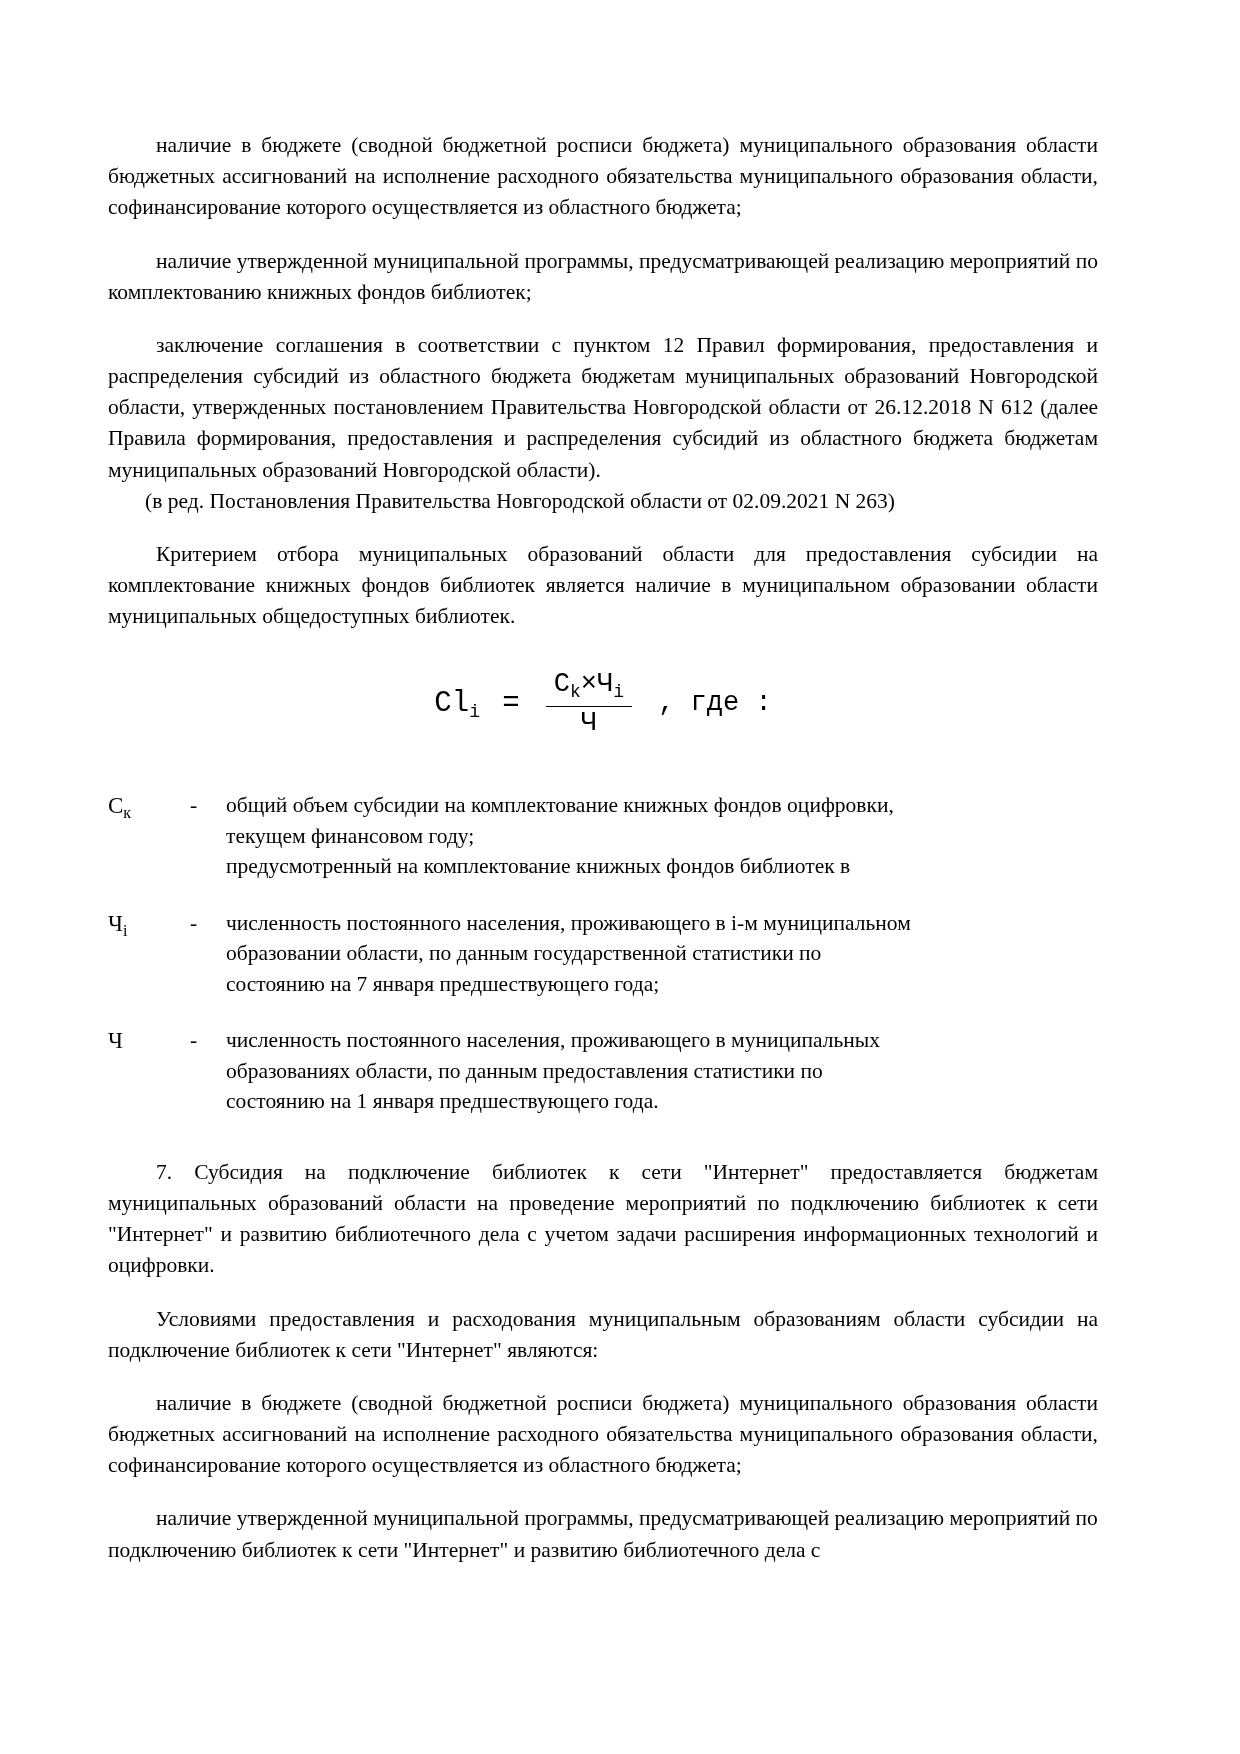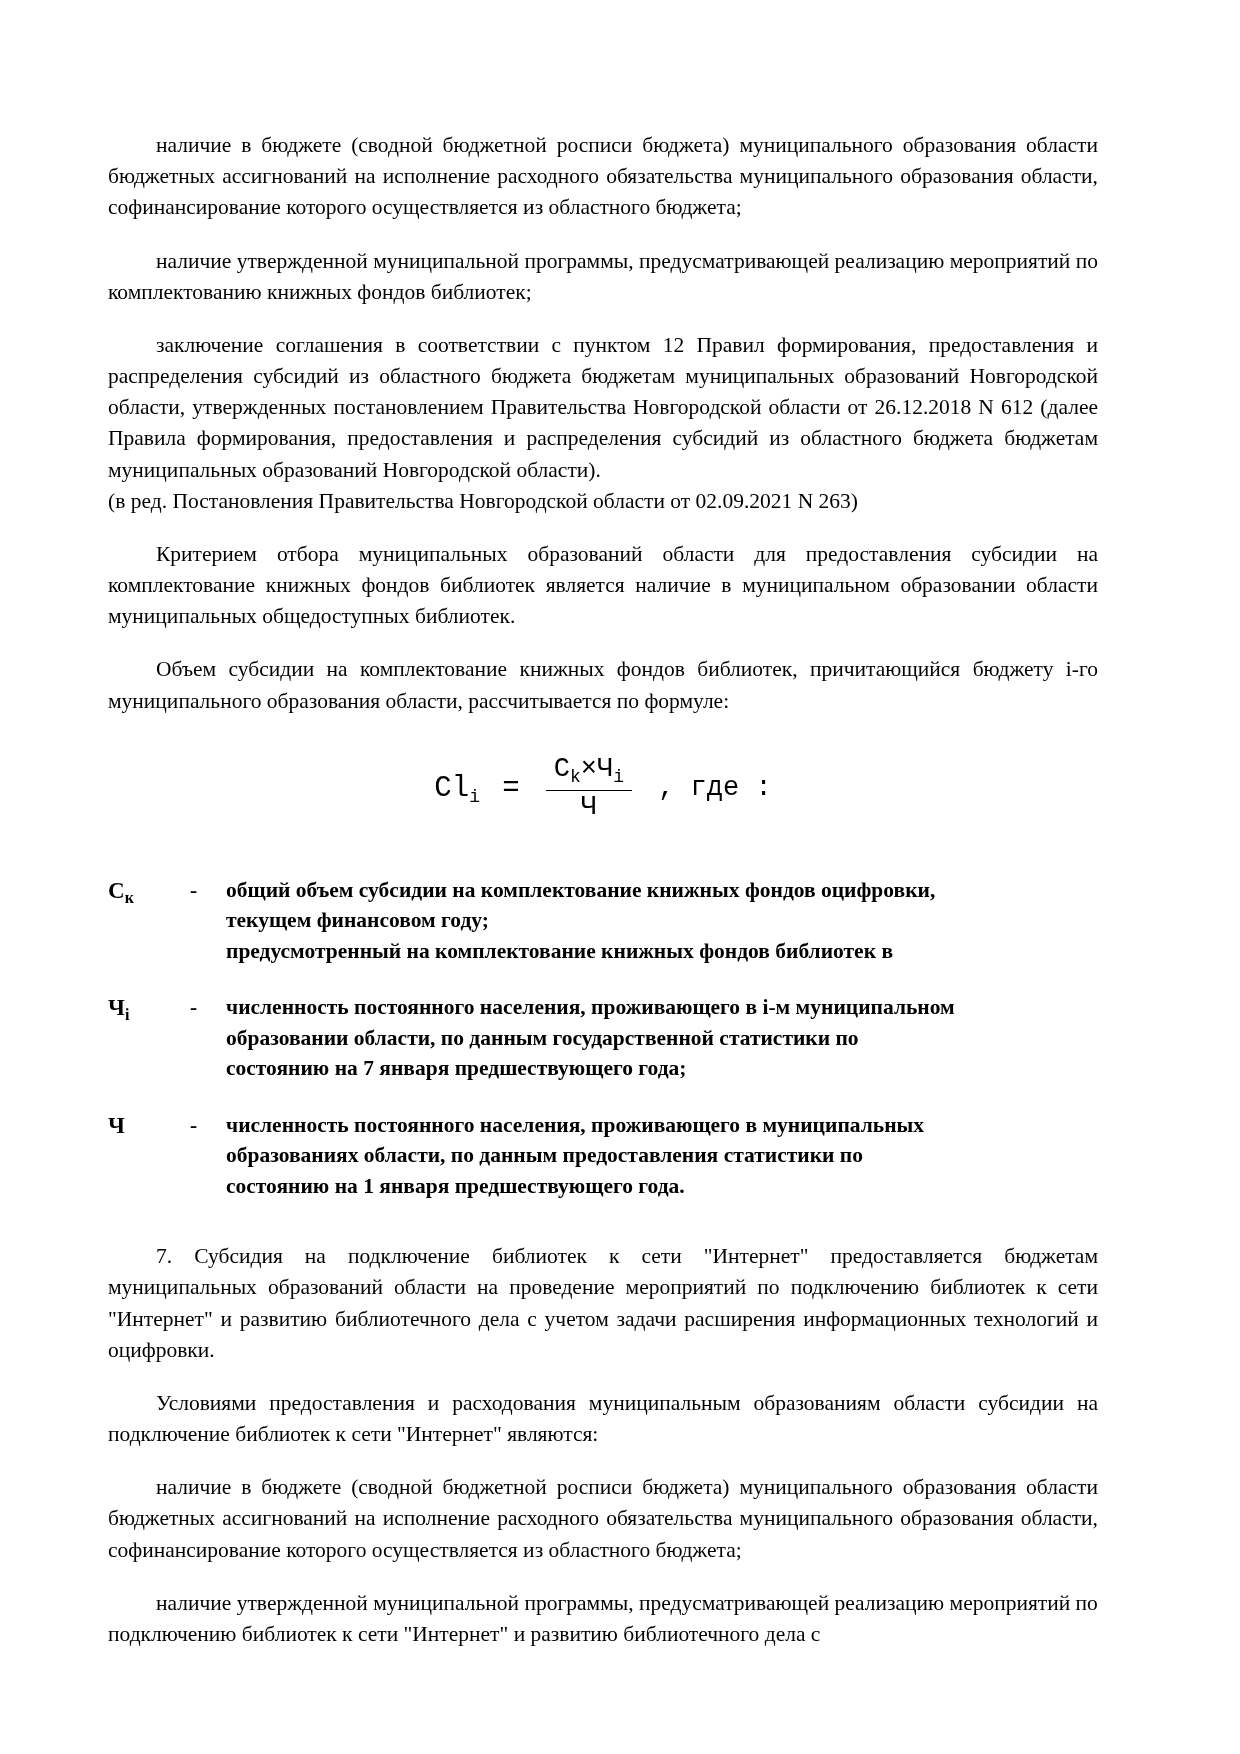--- a/index.html
+++ b/index.html
@@ -27,20 +27,21 @@
     text-align: justify;
     text-justify: inter-word;
     hyphens: none;
   }
   .para {
     margin-bottom: 22px;
     text-indent: 48px;
   }
   .para.no-indent {
     text-indent: 0;
+    margin-left: 37px;
   }
   .para.tight {
     margin-bottom: 0;
   }
   .para.last-left {
     text-align: left;
   }
   .formula-block {
     margin: 38px 0 52px 0;
     text-align: center;
@@ -87,21 +88,20 @@
     vertical-align: middle;
     padding-left: 6px;
   }
   .defs {
     margin: 0 0 40px 0;
   }
   .def-row {
     display: flex;
     align-items: flex-start;
     margin-bottom: 26px;
-    font-weight: bold;
   }
   .def-sym {
     flex: 0 0 82px;
     font-size: 23px;
     line-height: 1.35;
     white-space: nowrap;
   }
   .def-sym .sub {
     font-size: 16px;
     vertical-align: -0.3em;
@@ -129,21 +129,20 @@
   <p class="para">наличие в бюджете (сводной бюджетной росписи бюджета) муниципального образования области бюджетных ассигнований на исполнение расходного обязательства муниципального образования области, софинансирование которого осуществляется из областного бюджета;</p>
 
   <p class="para">наличие утвержденной муниципальной программы, предусматривающей реализацию мероприятий по комплектованию книжных фондов библиотек;</p>
 
   <p class="para tight">заключение соглашения в соответствии с пунктом 12 Правил формирования, предоставления и распределения субсидий из областного бюджета бюджетам муниципальных образований Новгородской области, утвержденных постановлением Правительства Новгородской области от 26.12.2018 N 612 (далее Правила формирования, предоставления и распределения субсидий из областного бюджета бюджетам муниципальных образований Новгородской области).</p>
 
   <p class="para no-indent">(в ред. Постановления Правительства Новгородской области от 02.09.2021 N 263)</p>
 
   <p class="para">Критерием отбора муниципальных образований области для предоставления субсидии на комплектование книжных фондов библиотек является наличие в муниципальном образовании области муниципальных общедоступных библиотек.</p>
 
-  <p class="para">Объем субсидии на комплектование книжных фондов библиотек, причитающийся бюджету i-го муниципального образования области, рассчитывается по формуле:</p>
 
   <div class="formula-block">
     <span class="formula">
       <span class="lhs">Cl</span><span class="sub">i</span>
       <span class="eq">=</span>
       <span class="frac">
         <span class="num"><span>C</span><span class="sub">k</span><span>×</span><span>Ч</span><span class="sub">i</span></span>
         <span class="den">Ч</span>
       </span>
       <span class="tail">, где :</span>

